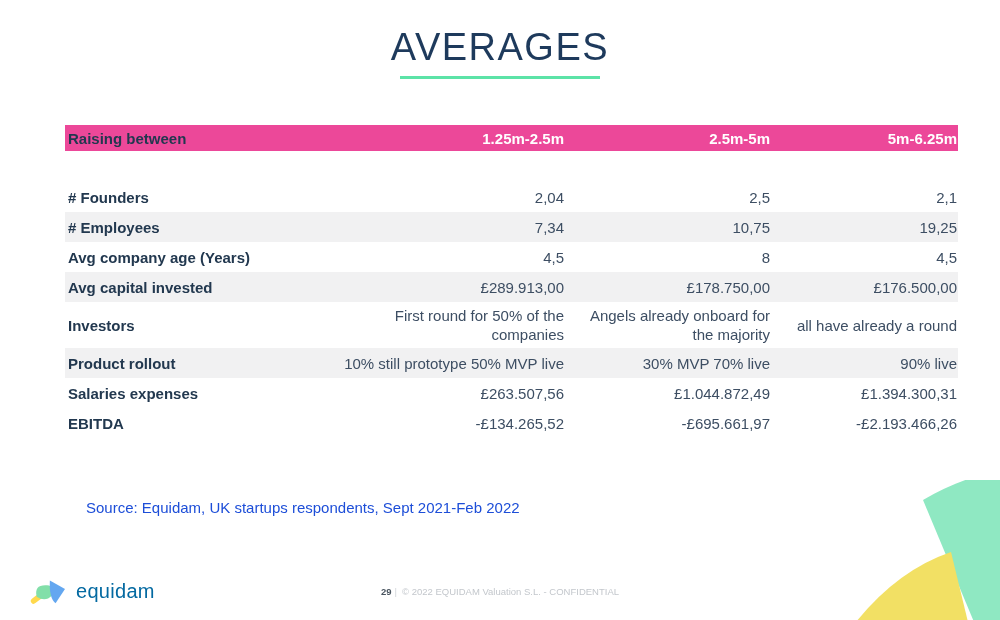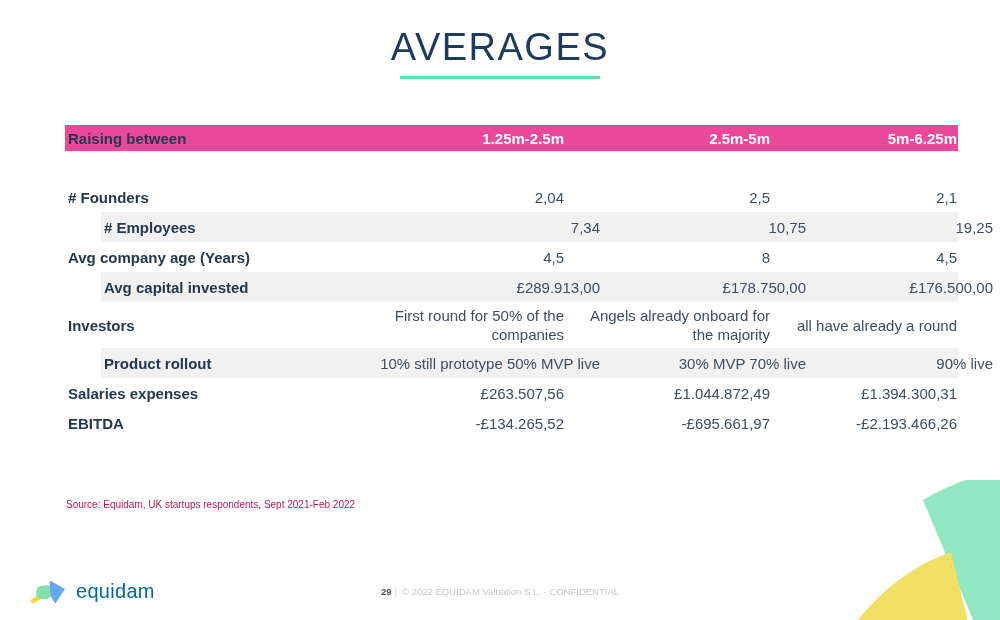--- a/index.html
+++ b/index.html
@@ -16,28 +16,28 @@
   }
   .title-underline{width:200px;height:3px;background:#5ce3a7;margin:7px auto 0 auto;}
 
   
   .table{position:absolute;left:65px;top:125px;width:893px;font-size:15px;}
   .t-head,.t-row{display:grid;grid-template-columns:262px 238px 206px 187px;align-items:center;}
   .t-head{background:#ec4899;height:26px;}
   .t-head .cell{color:#ffffff;font-weight:bold;}
   .t-body{margin-top:31px;}
   .t-row{min-height:30px;}
-  .t-row.shaded{background:#f1f1f2;margin-left:36px;}
+  .t-row.shaded{background:#f1f1f2;}
   .cell{line-height:19px;padding:4px 0;}
   .cell.lbl{font-weight:bold;color:#22384f;padding-left:3px;text-align:left;}
   .cell.val,.t-head .cell.num{text-align:right;color:#3d4e63;padding-right:1px;}
   .t-head .cell.num{color:#ffffff;}
 
   
-  .source{position:absolute;left:66px;top:499px;font-size:10px;color:#be185d;}
+  .source{position:absolute;left:86px;top:499px;font-size:15px;color:#1d4ed8;}
 
   
   .deco{position:absolute;right:0;bottom:0;pointer-events:none;}
 
   
   .logo{position:absolute;left:29px;top:574px;display:flex;align-items:center;gap:9px;}
   .logo-text{font-size:20px;font-weight:normal;color:#0369a1;letter-spacing:0.3px;}
   .footer-center{
     position:absolute;left:0;top:586px;width:100%;text-align:center;
     font-size:9.5px;color:#c3c7cc;

